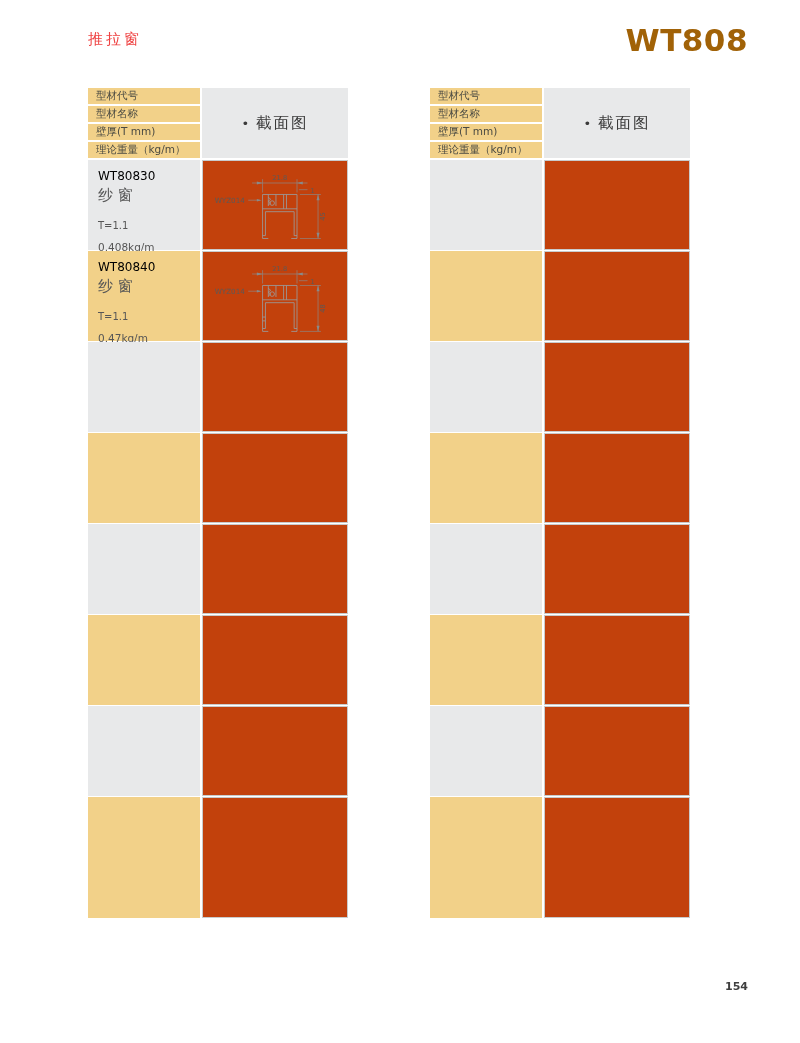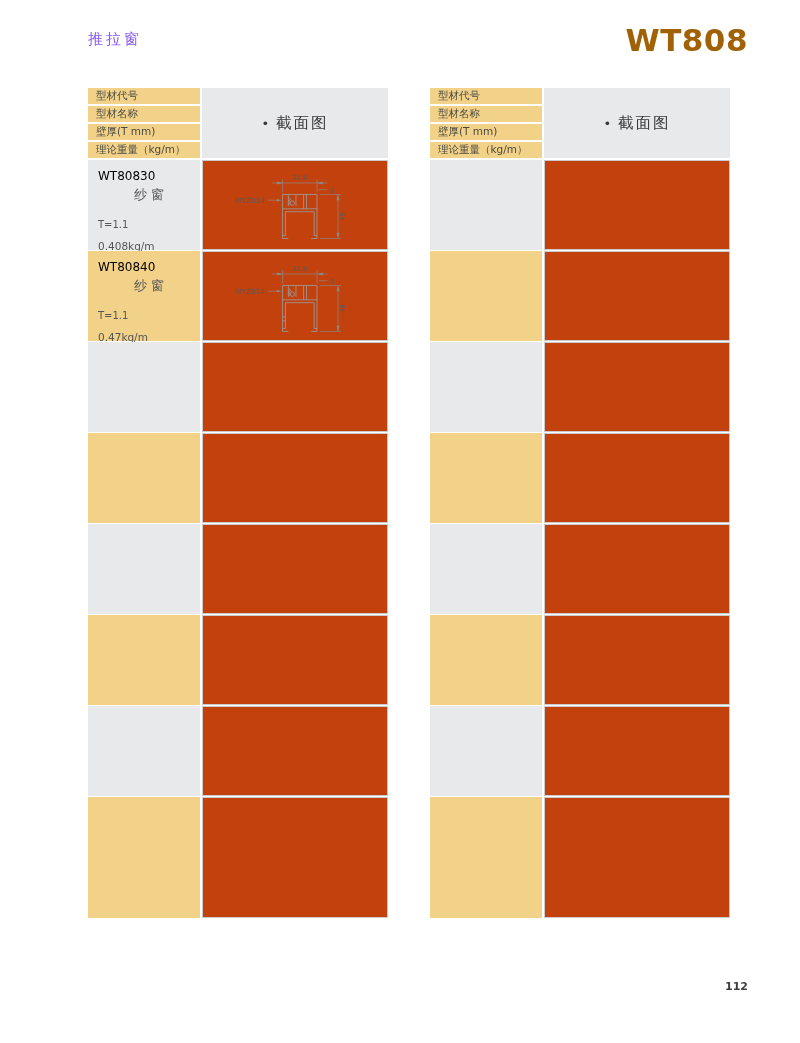--- a/index.html
+++ b/index.html
@@ -3,27 +3,27 @@
 <meta charset="utf-8">
 <style>
   html,body{margin:0;padding:0;}
   body{
     width:800px;height:1043px;background:#ffffff;position:relative;
     font-family:"DejaVu Sans","Liberation Sans",sans-serif;
     overflow:hidden;
   }
   .title-left{
     position:absolute;left:88px;top:30px;
-    font-size:15px;color:#8b5cf6;letter-spacing:3px;
+    font-size:15px;color:#ef4444;letter-spacing:3px;
   }
   .title-right{
     position:absolute;left:430px;width:318px;top:22px;text-align:right;
     font-size:31px;font-weight:bold;color:#a16207;letter-spacing:0.5px;
   }
-  .ptable{position:absolute;top:88px;width:300px;}
+  .ptable{position:absolute;top:88px;width:260px;}
   .ptable.pos-left{left:88px;}
   .ptable.pos-right{left:430px;}
 
   .phead{display:flex;gap:2px;margin-bottom:2px;height:70px;}
   .phead-col{width:112px;display:flex;flex-direction:column;justify-content:space-between;}
   .phead-cell{
     height:16px;background:var(--accent_orange,#f2d189);
     display:flex;align-items:center;padding-left:8px;box-sizing:border-box;
     font-size:10.5px;color:#4a4a42;white-space:nowrap;
   }
@@ -39,21 +39,21 @@
   .pcell-left{width:112px;box-sizing:border-box;}
   .bg-gray{background:var(--row_gray,#e8e9ea);}
   .bg-orange{background:var(--accent_orange,#f2d189);}
   .pcell-right{
     flex:1;background:#c2410c;
     border:1px solid var(--cell_border,#c9cbcc);
     position:relative;
   }
   .entry{padding:9px 0 0 10px;}
   .entry .code{font-size:12px;color:#000000;margin-bottom:3px;}
-  .entry .name{font-size:13px;color:#565656;text-align:center;}
+  .entry .name{font-size:15px;color:#565656;}
   .entry .spec1{margin-top:15px;font-size:10px;color:#565656;}
   .entry .spec2{margin-top:10px;font-size:10.5px;color:#565656;}
 
   .profile-svg{
     position:absolute;left:50%;top:50%;
     transform:translate(-50%,-50%);
     width:132px;height:88px;
   }
   .dimt{fill:var(--dim_text,#5a5a5a);font-size:7px;font-family:"DejaVu Sans","Liberation Sans",sans-serif;}
   .lblt{fill:var(--dim_text,#5a5a5a);font-size:7.5px;font-family:"DejaVu Sans","Liberation Sans",sans-serif;}
@@ -237,13 +237,13 @@
   <div class="prow">
     <div class="pcell-left bg-gray"></div>
     <div class="pcell-right"></div>
   </div>
   <div class="prow tall">
     <div class="pcell-left bg-orange"></div>
     <div class="pcell-right"></div>
   </div>
 </div>
 
-<div class="page-num">112</div>
+<div class="page-num">154</div>
 
 </body></html>

